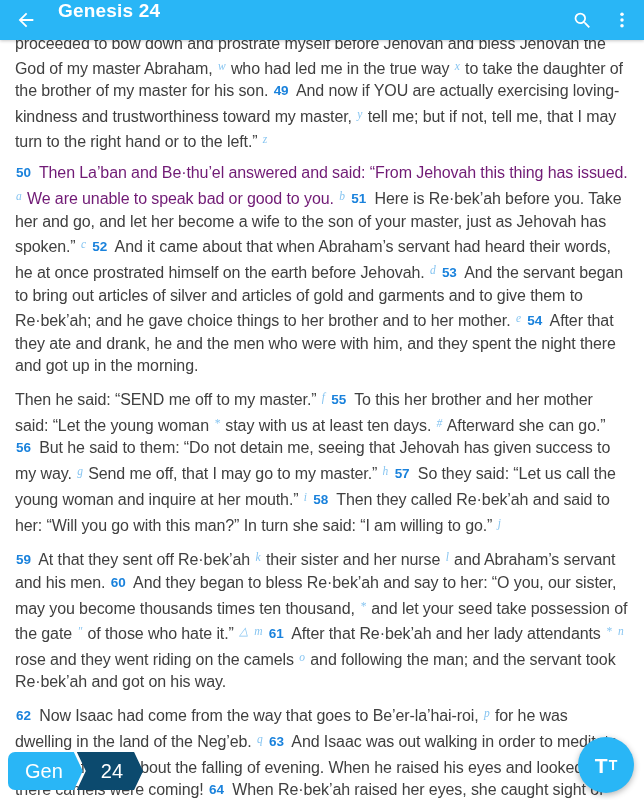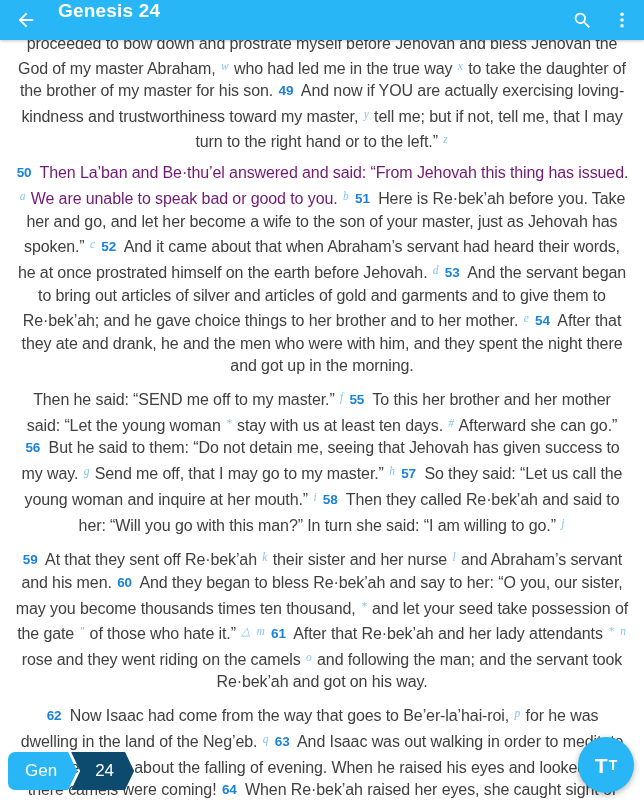--- a/index.html
+++ b/index.html
@@ -11,38 +11,38 @@
   .appbar{
     position:absolute;top:0;left:0;right:0;height:40px;background:#29b6f6;
     display:flex;align-items:flex-start;z-index:10;box-shadow:0 1px 3px rgba(0,0,0,.22);
   }
   .icon-btn{width:40px;height:40px;display:flex;align-items:center;justify-content:center;flex:0 0 auto;cursor:pointer;}
   .back-btn{margin-left:6px;}
   .appbar-title{color:#fff;font-size:19px;font-weight:bold;margin-left:12px;letter-spacing:.2px;white-space:nowrap;}
   .appbar-spacer{flex:1;}
   .kebab-btn{margin-right:2px;}
   
-  .scroll{position:absolute;top:40px;left:0;right:0;bottom:0;overflow:hidden;background:#fff;text-align:center;}
+  .scroll{position:absolute;top:40px;left:0;right:0;bottom:0;overflow:hidden;background:#fff;}
   .bible{margin-top:-7px;padding:0 15px;font-size:16px;line-height:22px;color:#404040;letter-spacing:-0.1px;}
   .para{margin:0 0 9px 0;}
   .vnum{
     color:#1a82dc;font-weight:bold;font-size:13.5px;position:relative;top:-1.5px;
     margin:0 4px 0 1px;white-space:nowrap;
   }
   .fnote{
     color:#87c5f1;font-style:italic;font-size:11.5px;vertical-align:4px;
     margin:0 1px;font-family:"Liberation Serif",serif;white-space:nowrap;
   }
   .red{color:#701a75;}
   
   .navchip{
     position:absolute;left:8px;bottom:10px;height:38px;display:flex;align-items:stretch;
     border-radius:7px;overflow:hidden;z-index:11;
   }
-  .seg{display:flex;align-items:center;justify-content:center;color:#fff;font-size:17px;cursor:pointer;white-space:nowrap;}
+  .seg{display:flex;align-items:center;justify-content:center;color:#fff;font-size:20px;cursor:pointer;white-space:nowrap;}
   .seg-book{background:#29b6f6;padding:0 20px 0 17px;
     clip-path:polygon(0 0,calc(100% - 9px) 0,100% 50%,calc(100% - 9px) 100%,0 100%);}
   .seg-chap{background:#0c4a6e;margin-left:-6px;padding:0 20px 0 24px;
     clip-path:polygon(0 0,calc(100% - 9px) 0,100% 50%,calc(100% - 9px) 100%,0 100%,9px 50%);}
   .seg-range{background:#29b6f6;margin-left:-6px;padding:0 17px 0 24px;
     clip-path:polygon(0 0,100% 0,100% 100%,0 100%,9px 50%);}
   
   .fab{
     position:absolute;left:578px;top:737px;width:56px;height:56px;border-radius:50%;
     background:#29b6f6;display:flex;align-items:center;justify-content:center;

